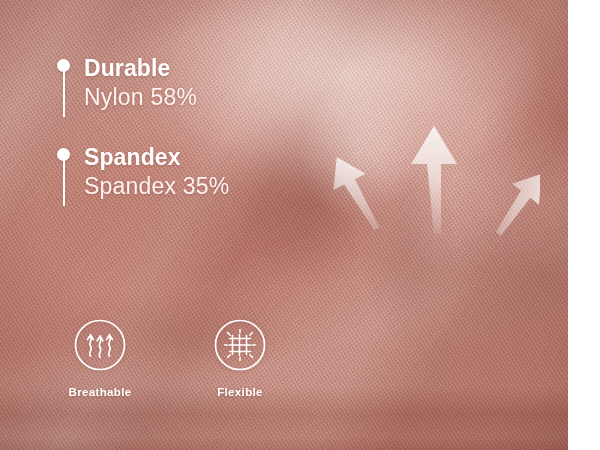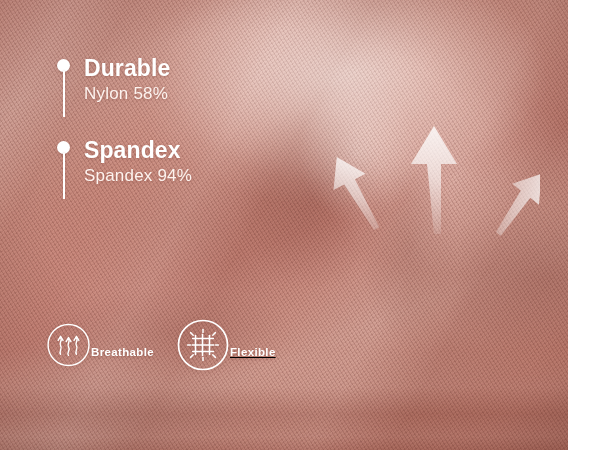--- a/index.html
+++ b/index.html
@@ -122,40 +122,40 @@
 
   .callout-title {
     font-size:23px;
     font-weight:bold;
     color:#ffffff;
     line-height:1.12;
     letter-spacing:.1px;
     text-shadow:0 1px 3px rgba(116,56,46,.34);
   }
   .callout-sub {
-    font-size:17px;
+    font-size:23px;
     font-weight:400;
     color:#fdf3ef;
     line-height:1.24;
     letter-spacing:.2px;
     margin-top:1px;
     text-shadow:0 1px 3px rgba(116,56,46,.34);
   }
 
   
   .features {
     position:absolute;
     left:46px; top:318px;
     width:400px;
     display:flex;
     align-items:flex-start;
   }
-  .feature { display:flex; flex-direction:row; align-items:center; }
+  .feature { display:flex; flex-direction:column; align-items:center; }
   .feature-breathable    { width:108px; }
-  .feature-flexible      { width:128px; margin-left:22px;text-decoration:underline; }
+  .feature-flexible      { width:128px; margin-left:22px; }
   .feature-curve-shaping { width:148px; margin-left:8px; }
 
   .feature-icon {
     width:54px; height:54px;
     filter:drop-shadow(0 1px 2px rgba(116,56,46,.30));
   }
   .feature-label {
     margin-top:14px;
     font-size:11.5px;
     font-weight:bold;
@@ -221,21 +221,21 @@
       <div class="callout-title">Durable</div>
       <div class="callout-sub">Nylon 58%</div>
     </div>
 
     <div class="callout">
       <div class="pin">
         <div class="pin-dot"></div>
         <div class="pin-stem"></div>
       </div>
       <div class="callout-title">Spandex</div>
-      <div class="callout-sub">Spandex 94%</div>
+      <div class="callout-sub">Spandex 35%</div>
     </div>
 
   </div>
 
   <div class="features">
 
     <div class="feature feature-breathable">
       <svg class="feature-icon" viewBox="0 0 54 54">
         <circle cx="27" cy="27" r="24.5" fill="none" stroke="#fff" stroke-width="1.7"></circle>
         <g fill="none" stroke="#fff" stroke-width="1.7" stroke-linecap="round" stroke-linejoin="round">

